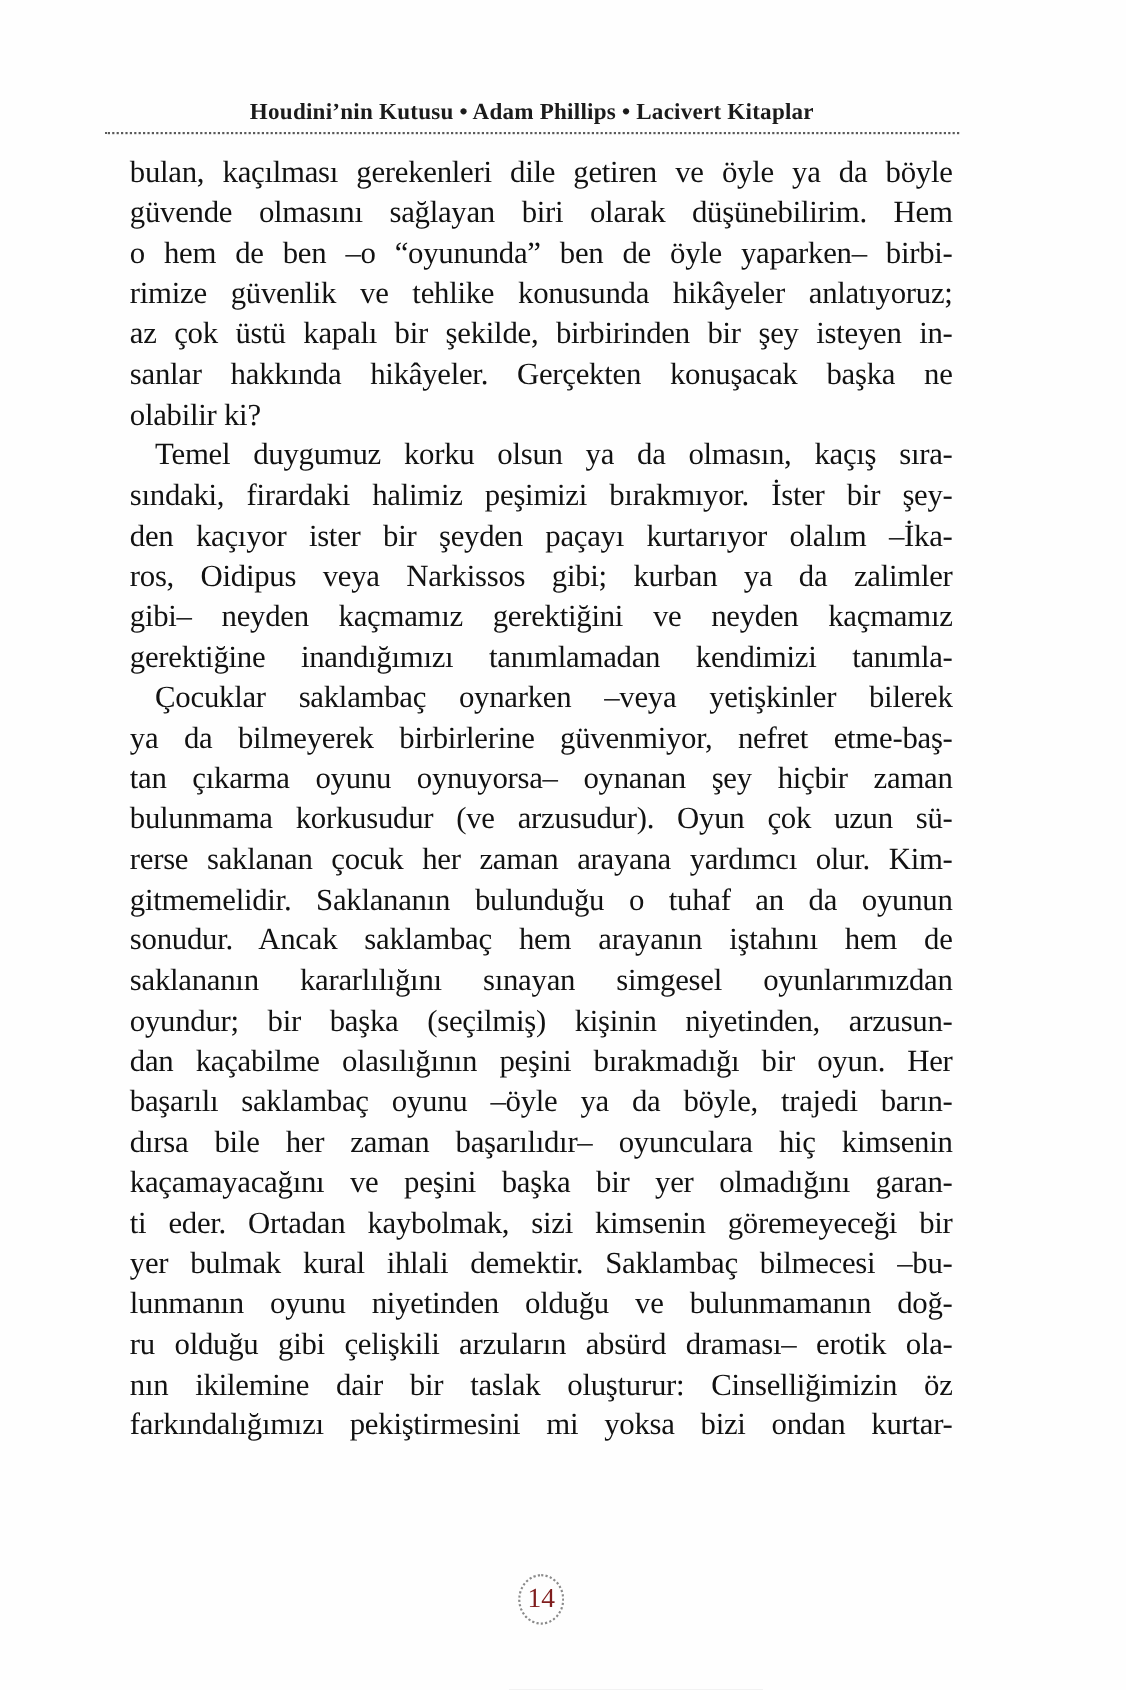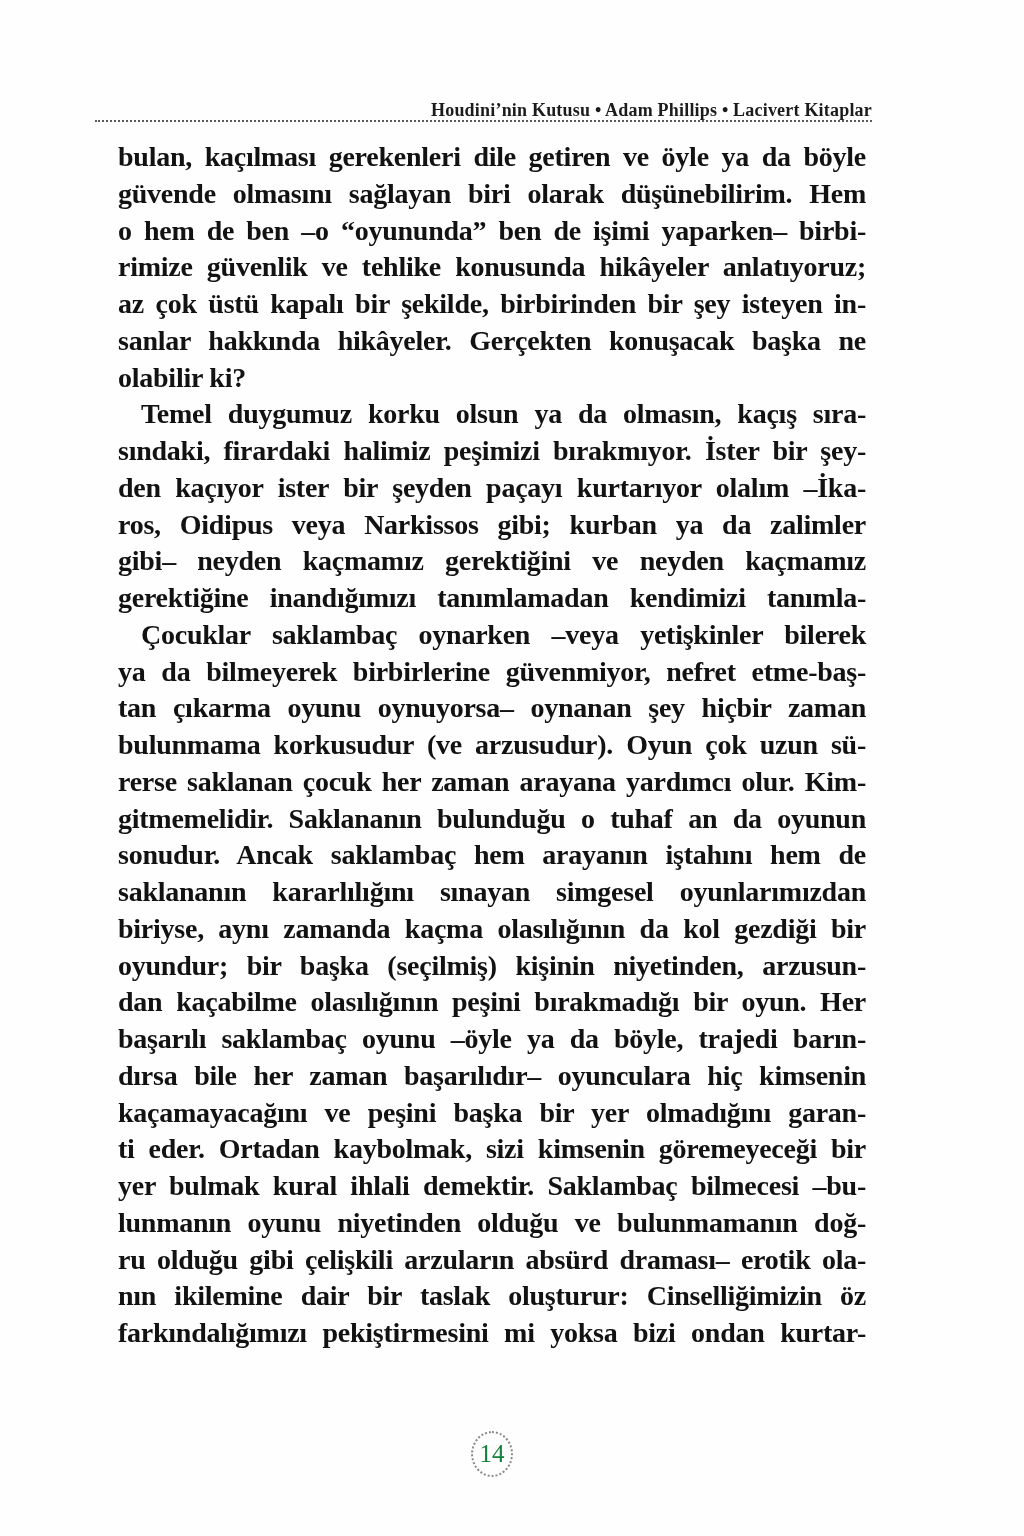--- a/index.html
+++ b/index.html
@@ -12,24 +12,24 @@
     width: 1024px;
     height: 1536px;
     background: #fefefe;
     overflow: hidden;
     font-family: "Liberation Serif", "DejaVu Serif", serif;
     color: #141414;
   }
   .running-header {
     position: absolute;
     left: 95px;
-    top: 100px;
+    top: 89px;
     width: 777px;
-    text-align: right;
-    font-size: 18px;
+    text-align: center;
+    font-size: 21px;
     font-weight: bold;
     letter-spacing: 0.2px;
     color: #1b1b1b;
     white-space: nowrap;
   }
   .dotted-rule {
     position: absolute;
     left: 95px;
     top: 120px;
     width: 777px;
@@ -45,21 +45,20 @@
     line-height: 36.75px;
     letter-spacing: -0.25px;
     color: #121212;
     hyphens: none;
   }
   .line {
     text-align: justify;
     text-align-last: justify;
     white-space: nowrap;
     overflow: visible;
-    font-weight: bold;
   }
   .line.flush {
     text-align-last: left;
   }
   .line.indent {
     text-indent: 23px;
   }
   .page-footer {
     position: absolute;
     left: 0;
@@ -71,58 +70,57 @@
   .page-number-badge {
     width: 42px;
     height: 46px;
     margin-left: -40px;
     border: 2px dotted #8a8a8a;
     border-radius: 50%;
     display: flex;
     align-items: center;
     justify-content: center;
     font-size: 25px;
-    color: #15803d;
+    color: #7f1d1d;
     box-sizing: border-box;
   }
 </style>
 </head>
 <body>
 
 <div class="page">
 
   <div class="running-header">
     <span>Houdini’nin Kutusu • Adam Phillips • Lacivert Kitaplar</span>
   </div>
 
   <div class="dotted-rule"></div>
 
   <div class="body-text" id="body-lines">
       <div class="line">bulan, kaçılması gerekenleri dile getiren ve öyle ya da böyle</div>
       <div class="line">güvende olmasını sağlayan biri olarak düşünebilirim. Hem</div>
-      <div class="line">o hem de ben –o “oyununda” ben de işimi yaparken– birbi-</div>
+      <div class="line">o hem de ben –o “oyununda” ben de öyle yaparken– birbi-</div>
       <div class="line">rimize güvenlik ve tehlike konusunda hikâyeler anlatıyoruz;</div>
       <div class="line">az çok üstü kapalı bir şekilde, birbirinden bir şey isteyen in-</div>
       <div class="line">sanlar hakkında hikâyeler. Gerçekten konuşacak başka ne</div>
       <div class="line flush">olabilir ki?</div>
       <div class="line indent">Temel duygumuz korku olsun ya da olmasın, kaçış sıra-</div>
       <div class="line">sındaki, firardaki halimiz peşimizi bırakmıyor. İster bir şey-</div>
       <div class="line">den kaçıyor ister bir şeyden paçayı kurtarıyor olalım –İka-</div>
       <div class="line">ros, Oidipus veya Narkissos gibi; kurban ya da zalimler</div>
       <div class="line">gibi– neyden kaçmamız gerektiğini ve neyden kaçmamız</div>
       <div class="line">gerektiğine inandığımızı tanımlamadan kendimizi tanımla-</div>
       <div class="line indent">Çocuklar saklambaç oynarken –veya yetişkinler bilerek</div>
       <div class="line">ya da bilmeyerek birbirlerine güvenmiyor, nefret etme-baş-</div>
       <div class="line">tan çıkarma oyunu oynuyorsa– oynanan şey hiçbir zaman</div>
       <div class="line">bulunmama korkusudur (ve arzusudur). Oyun çok uzun sü-</div>
       <div class="line">rerse saklanan çocuk her zaman arayana yardımcı olur. Kim-</div>
       <div class="line">gitmemelidir. Saklananın bulunduğu o tuhaf an da oyunun</div>
       <div class="line">sonudur. Ancak saklambaç hem arayanın iştahını hem de</div>
       <div class="line">saklananın kararlılığını sınayan simgesel oyunlarımızdan</div>
-      <div class="line">biriyse, aynı zamanda kaçma olasılığının da kol gezdiği bir</div>
       <div class="line">oyundur; bir başka (seçilmiş) kişinin niyetinden, arzusun-</div>
       <div class="line">dan kaçabilme olasılığının peşini bırakmadığı bir oyun. Her</div>
       <div class="line">başarılı saklambaç oyunu –öyle ya da böyle, trajedi barın-</div>
       <div class="line">dırsa bile her zaman başarılıdır– oyunculara hiç kimsenin</div>
       <div class="line">kaçamayacağını ve peşini başka bir yer olmadığını garan-</div>
       <div class="line">ti eder. Ortadan kaybolmak, sizi kimsenin göremeyeceği bir</div>
       <div class="line">yer bulmak kural ihlali demektir. Saklambaç bilmecesi –bu-</div>
       <div class="line">lunmanın oyunu niyetinden olduğu ve bulunmamanın doğ-</div>
       <div class="line">ru olduğu gibi çelişkili arzuların absürd draması– erotik ola-</div>
       <div class="line">nın ikilemine dair bir taslak oluşturur: Cinselliğimizin öz</div>

